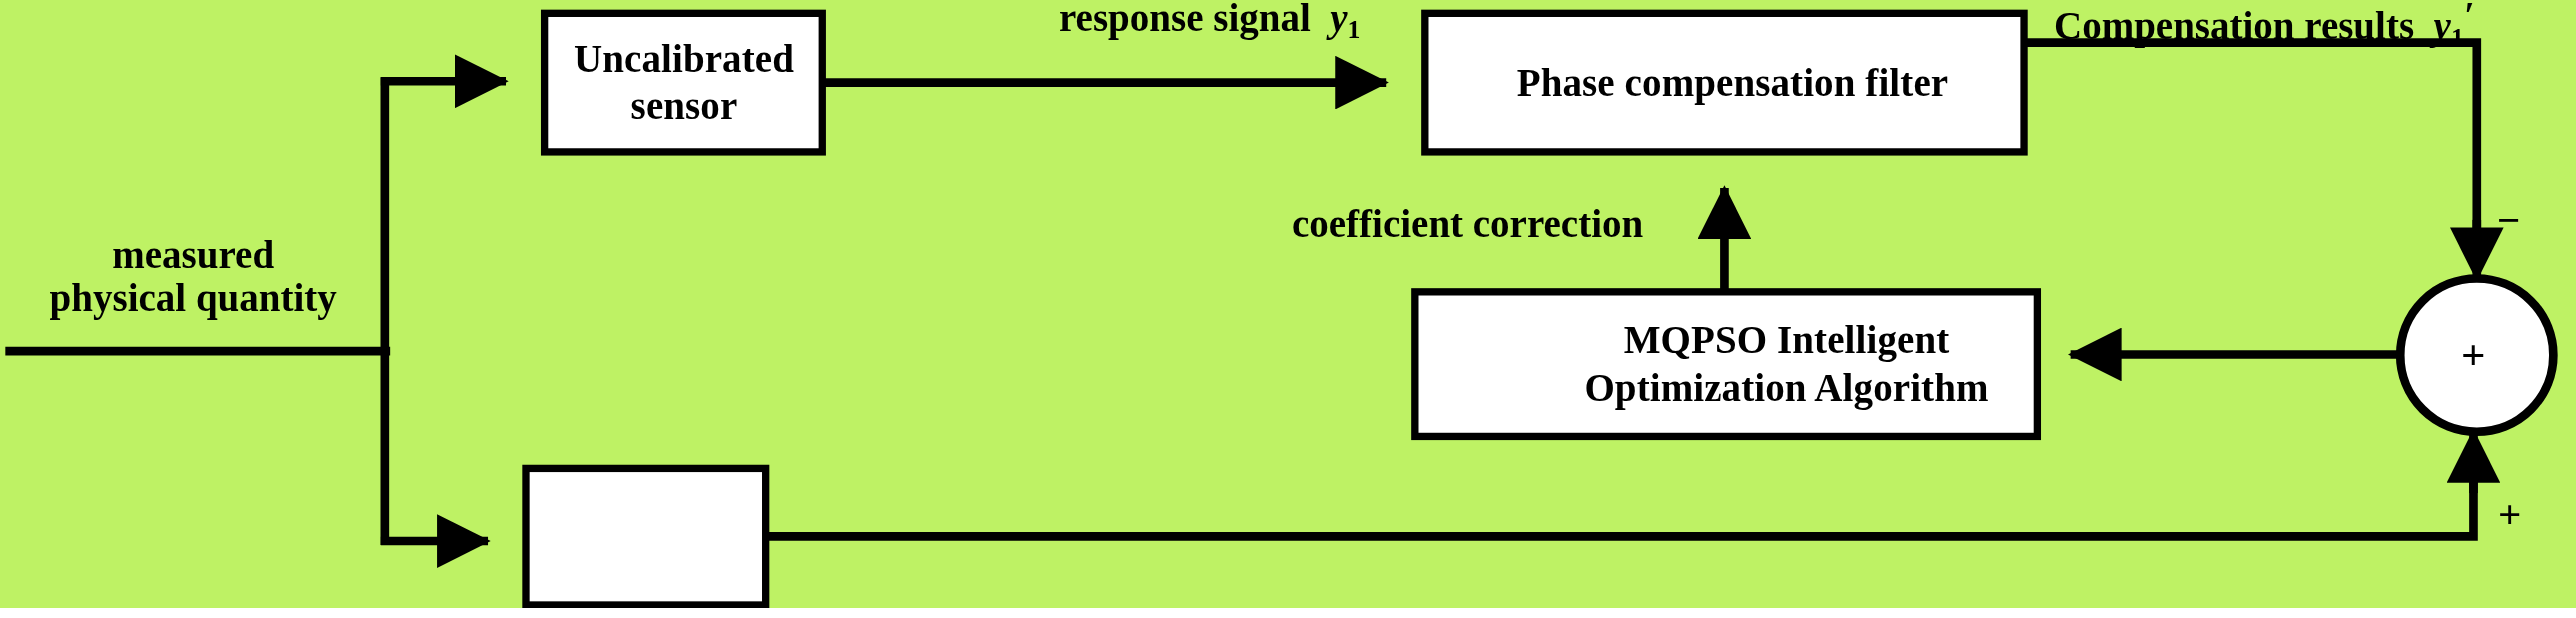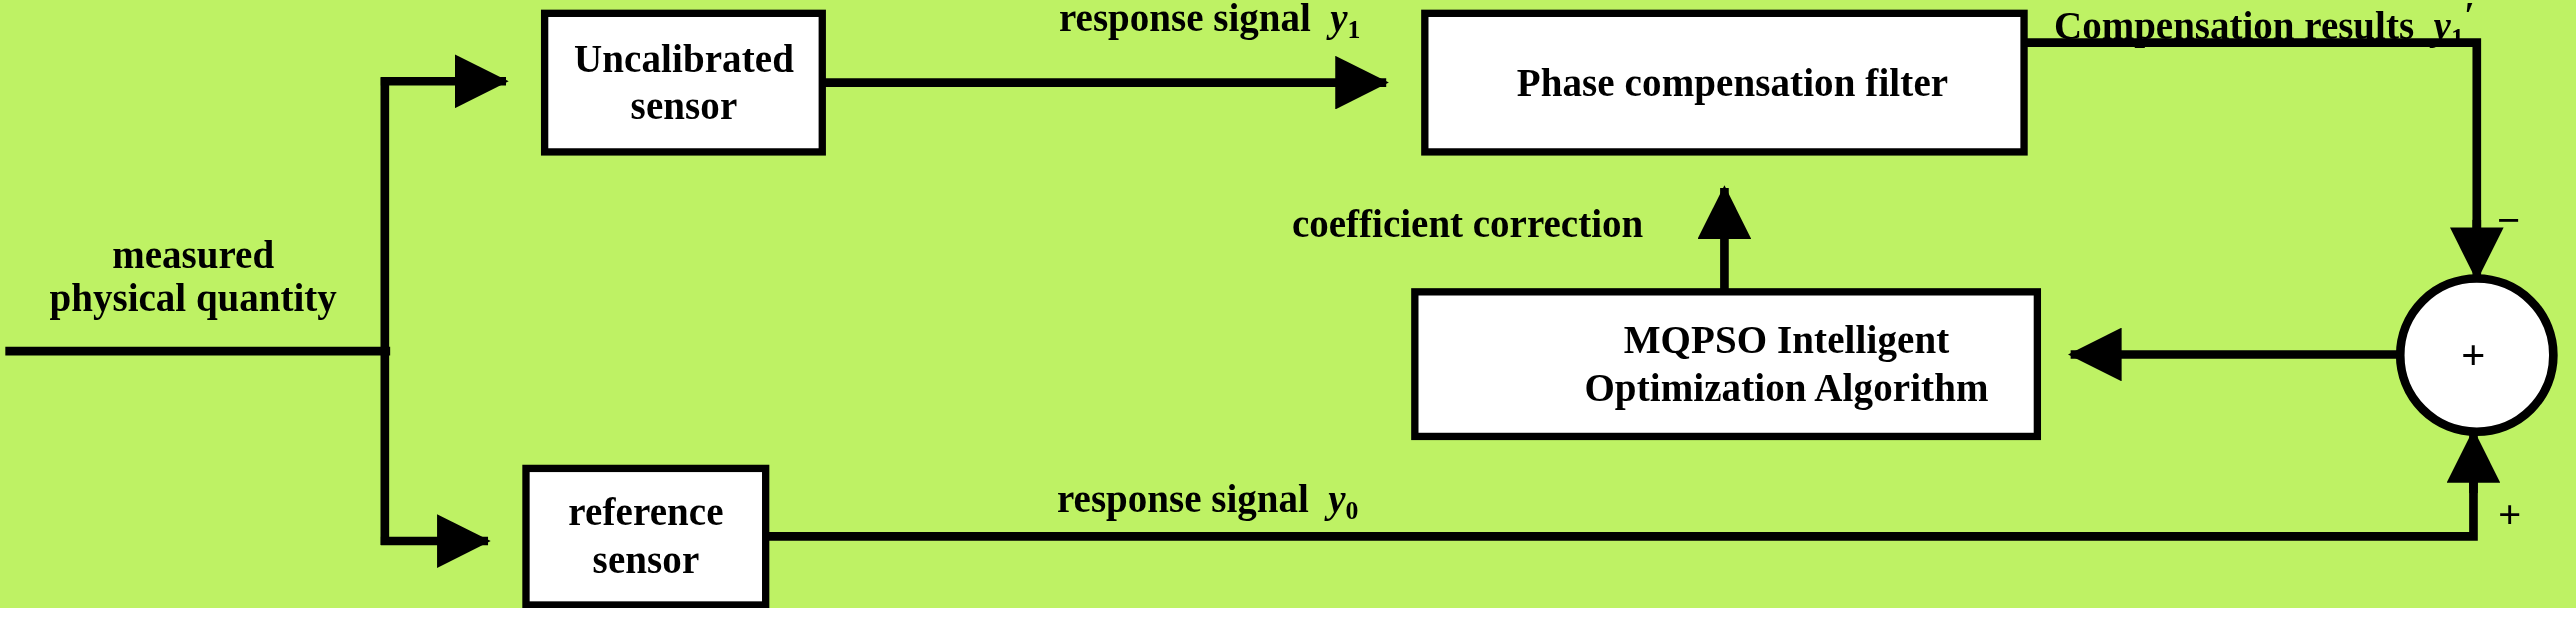--- a/index.html
+++ b/index.html
@@ -131,38 +131,34 @@
     </g>
   </svg>
 
   <div class="blk-label" style="left:545px; top:13.3px; width:278px; height:138px;">Uncalibrated sensor</div>
 
   <div class="blk-label" style="left:1433px; top:13.3px; width:599px; height:138px;">Phase compensation filter</div>
 
   <div class="blk-label multiline" style="left:1475px; top:292px; width:623px; height:144px;">MQPSO Intelligent
 Optimization Algorithm</div>
 
-  <div class="blk-label" style="left:526px; top:468px; width:240px; height:136px;">reference sensor</div>
 
   <div class="edge-label multiline" style="left:6.7px; top:234px; width:373px; text-align:center;">measured
 physical quantity</div>
 
   <div class="edge-label" style="left:1059px; top:-2.7px;">
     <span>response signal</span><span>&nbsp;&nbsp;</span><span class="sym">y</span><span class="sub">1</span>
   </div>
 
   <div class="edge-label" style="left:2054px; top:-4px;">
     <span>Compensation results</span><span>&nbsp;&nbsp;</span><span class="sym">y</span><span class="sub">1</span><span class="prime">′</span>
   </div>
 
   <div class="edge-label" style="left:1292px; top:203px;">coefficient correction</div>
 
-  <div class="edge-label" style="left:1057px; top:478px;">
-    <span>response signal</span><span>&nbsp;&nbsp;</span><span class="sym">y</span><span class="sub">0</span>
-  </div>
 
   <div class="sum-plus" style="left:2461px; top:333px;">+</div>
 
   <div class="sign-label" style="left:2497px; top:200px;">−</div>
 
   <div class="sign-label" style="left:2498px; top:494px;">+</div>
 
 </div>
 
 

